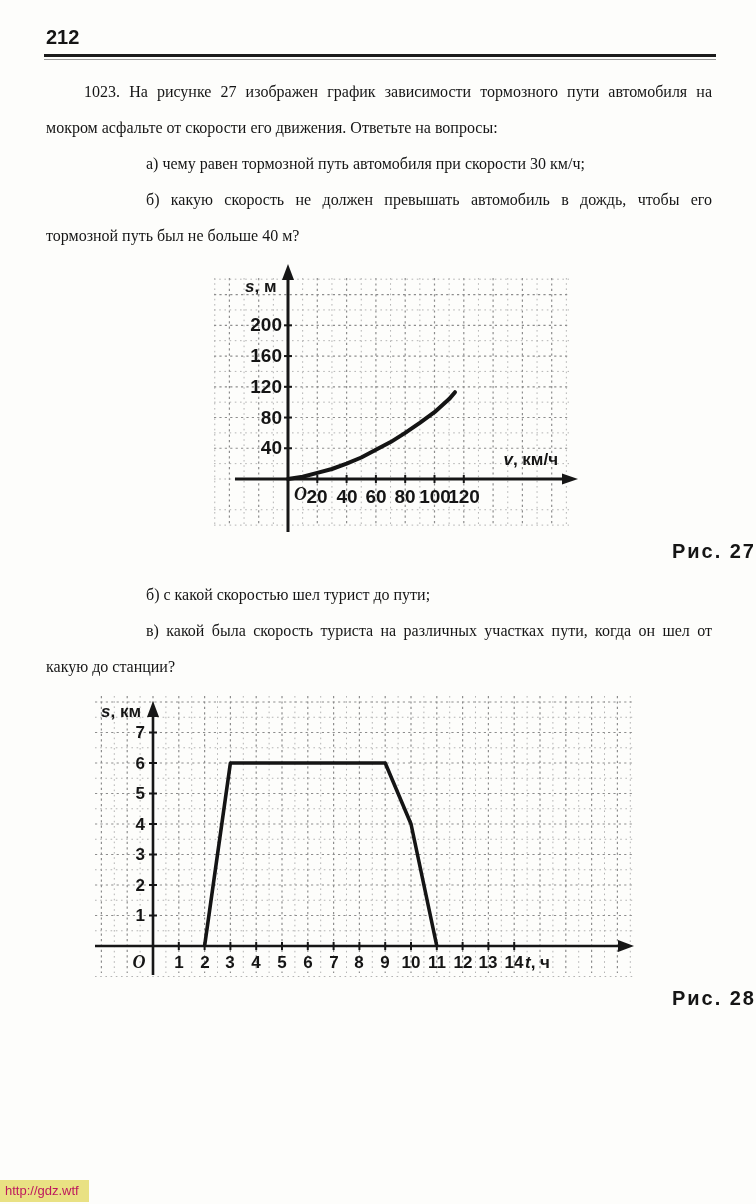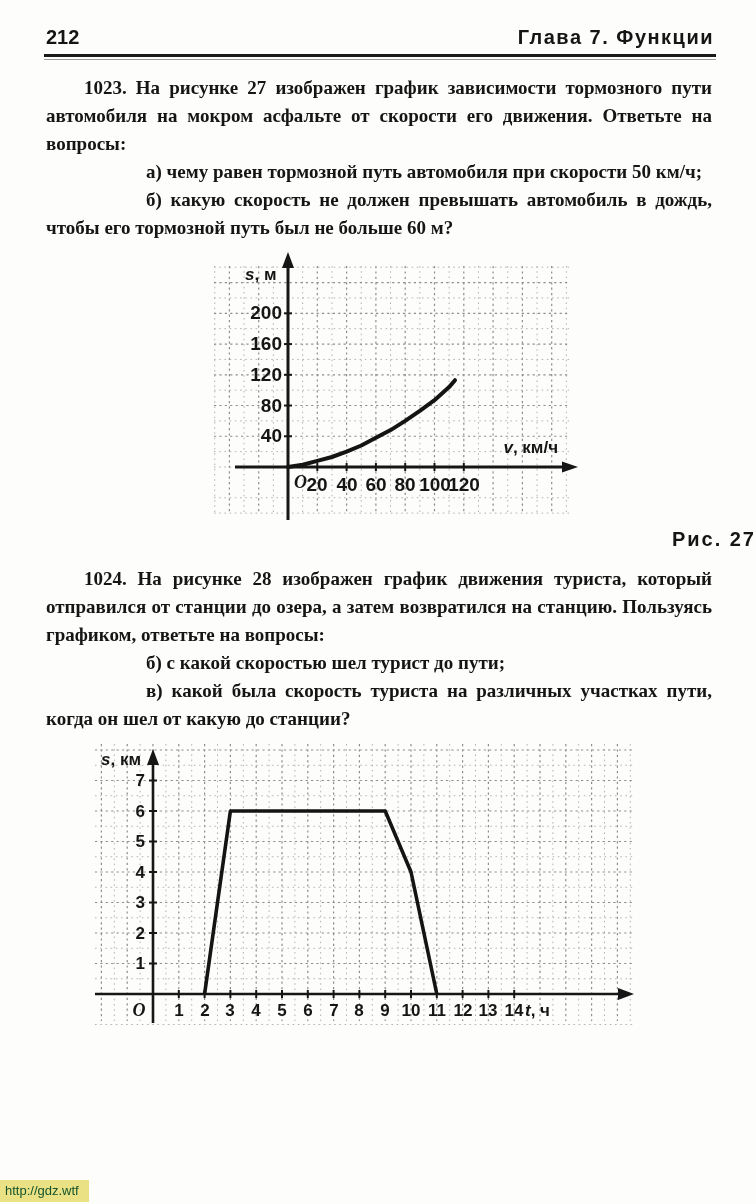--- a/index.html
+++ b/index.html
@@ -14,21 +14,21 @@
     padding:26px 42px 4px 46px;
     font:bold 20px "Liberation Sans",sans-serif;
   }
   .chapter-title{letter-spacing:1.5px;}
   .header-rules{margin:1px 40px 0 44px;}
   .rule-thick{height:3px;background:#1b1b1b;}
   .rule-thin{height:1px;background:#9a9a9a;margin-top:2px;}
   
   .problem{margin:14px 44px 0 46px;}
   .problem p{
-    margin:0;font-size:19px;line-height:28px;font-weight:bold;
+    margin:0;font-size:16px;line-height:36px;font-weight:normal;
     text-align:justify;
   }
   .problem .intro{text-indent:38px;}
   .problem .item{text-indent:100px;}
   
   .fig-wrap{position:relative;}
   .fig27-wrap{margin:8px 0 0 190px;width:400px;}
   .fig28-wrap{margin:4px 0 0 85px;width:560px;}
   .fig-caption{
     text-align:right;font:bold 20px "Liberation Sans",sans-serif;
@@ -45,43 +45,42 @@
   .curve{fill:none;stroke:#141414;stroke-width:4;stroke-linejoin:round;stroke-linecap:round;}
   .route{fill:none;stroke:#141414;stroke-width:3.6;stroke-linejoin:round;stroke-linecap:butt;}
   .ticklbl{font:bold 19px "Liberation Sans",sans-serif;}
   .ticklbl28{font:bold 17px "Liberation Sans",sans-serif;}
   .axlbl{font:bold 17px "Liberation Sans",sans-serif;}
   .origin{font:italic bold 18px "Liberation Serif",serif;}
   .var{font-style:italic;}
   
   .watermark{
     position:absolute;left:0;bottom:2px;
-    background:#e9e183;color:#14532d;
+    background:#e9e183;color:#be185d;
     font:13px "Liberation Sans",sans-serif;
     padding:3px 10px 4px 5px;
   }
 </style>
 </head>
 <body>
 
 <div class="page">
 
   <div class="page-header">
     <span>212</span>
-    <span class="chapter-title">Глава 7. Функции</span>
   </div>
   <div class="header-rules">
     <div class="rule-thick"></div>
     <div class="rule-thin"></div>
   </div>
 
   <div class="problem">
     <p class="intro"><span class="num">1023.</span>&nbsp;<span>На рисунке 27 изображен график зависимости тормозного пути автомобиля на мокром асфальте от скорости его движения. Ответьте на вопросы:</span></p>
-    <p class="item">а) чему равен тормозной путь автомобиля при скорости 50 км/ч;</p>
-    <p class="item">б) какую скорость не должен превышать автомобиль в дождь, чтобы его тормозной путь был не больше 60 м?</p>
+    <p class="item">а) чему равен тормозной путь автомобиля при скорости 30 км/ч;</p>
+    <p class="item">б) какую скорость не должен превышать автомобиль в дождь, чтобы его тормозной путь был не больше 40 м?</p>
   </div>
 
   <div class="fig-wrap fig27-wrap">
     <svg id="fig27" viewBox="0 0 400 274" width="400" height="274">
       <g id="fig27-grid">
           <line x1="24.75" y1="16" x2="24.75" y2="262" class="gmin"></line>
           <line x1="39.4" y1="16" x2="39.4" y2="262" class="gmaj"></line>
           <line x1="54.05" y1="16" x2="54.05" y2="262" class="gmin"></line>
           <line x1="68.7" y1="16" x2="68.7" y2="262" class="gmaj"></line>
           <line x1="83.35" y1="16" x2="83.35" y2="262" class="gmin"></line>
@@ -152,21 +151,20 @@
       <text class="ticklbl" x="245" y="241" text-anchor="middle">100</text>
       <text class="ticklbl" x="274" y="241" text-anchor="middle">120</text>
       <text class="origin" x="104" y="238">O</text>
       <text class="axlbl" x="55" y="30"><tspan class="var">s</tspan><tspan>, м</tspan></text>
       <text class="axlbl" x="368" y="203" text-anchor="end"><tspan class="var">v</tspan><tspan>, км/ч</tspan></text>
     </svg>
   </div>
   <div class="fig-caption">Рис. 27</div>
 
   <div class="problem">
-    <p class="intro"><span class="num">1024.</span>&nbsp;<span>На рисунке 28 изображен график движения туриста, который отправился от станции до озера, а затем возвратился на станцию. Пользуясь графиком, ответьте на вопросы:</span></p>
     <p class="item">б) с какой скоростью шел турист до пути;</p>
     <p class="item">в) какой была скорость туриста на различных участках пути, когда он шел от какую до станции?</p>
   </div>
 
   <div class="fig-wrap fig28-wrap">
     <svg id="fig28" viewBox="0 0 560 294" width="560" height="294">
       <g id="fig28-grid">
           <line x1="16.4" y1="7" x2="16.4" y2="284" class="gmaj"></line>
           <line x1="29.299999999999997" y1="7" x2="29.299999999999997" y2="284" class="gmin"></line>
           <line x1="42.2" y1="7" x2="42.2" y2="284" class="gmaj"></line>
@@ -275,16 +273,17 @@
       <text class="ticklbl28" x="326" y="279" text-anchor="middle">10</text>
       <text class="ticklbl28" x="352" y="279" text-anchor="middle">11</text>
       <text class="ticklbl28" x="378" y="279" text-anchor="middle">12</text>
       <text class="ticklbl28" x="403" y="279" text-anchor="middle">13</text>
       <text class="ticklbl28" x="429" y="279" text-anchor="middle">14</text>
       <text class="origin" x="54" y="279" text-anchor="middle">O</text>
       <text class="axlbl" x="16" y="28"><tspan class="var">s</tspan><tspan>, км</tspan></text>
       <text class="axlbl" x="440" y="279"><tspan class="var">t</tspan><tspan>, ч</tspan></text>
     </svg>
   </div>
+  <div class="fig-caption">Рис. 28</div>
 
   <div class="watermark">http://gdz.wtf</div>
 
 </div>
 
 </body></html>

